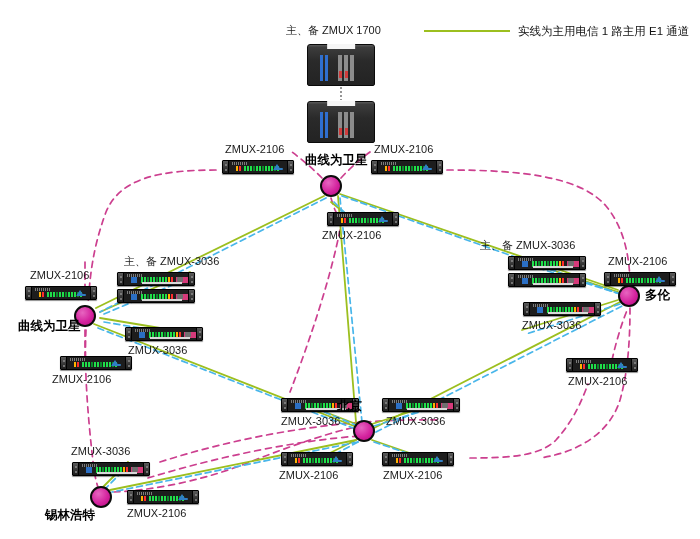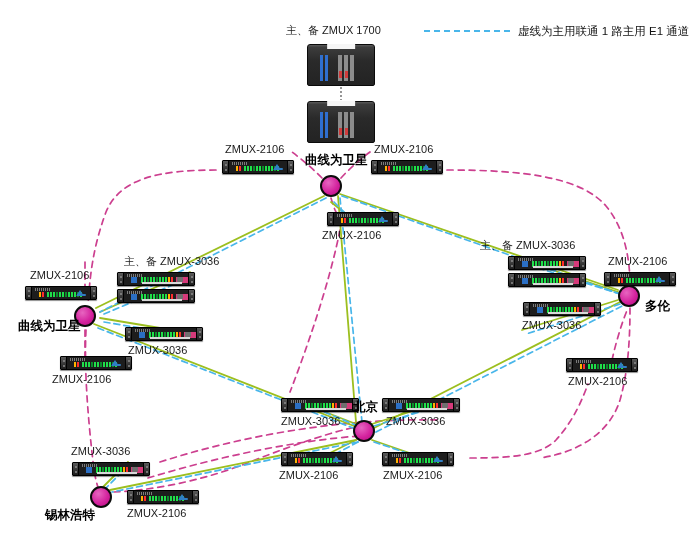--- a/index.html
+++ b/index.html
@@ -729,21 +729,21 @@
       <div class="dev-logo logo-base" style="right:4px; bottom:3px;"></div>
     </div>
     <div class="dev-ear right">
         <i></i>
         <i></i>
       </div>
   </div>
   <div class="lbl" style="left:568px; top:375px;">ZMUX-2106</div>
 
   <div class="node" style="left:618px; top:285px;"></div>
-  <div class="lbl-city" style="left:645px; top:299px;">多伦</div>
+  <div class="lbl-city" style="left:645px; top:289px;font-family:Liberation Mono, monospace;">多伦</div>
 
   <div class="device" style="left:281px; top:398px; width:78px; height:14px;">
     <div class="dev-ear">
         <i></i>
         <i></i>
       </div>
     <div class="dev-face">
       <div class="dev-brand"></div>
       <div class="blue-block" style="left:7px; top:4px; width:6px; height:6px;"></div>
       <div class="leds" style="left:17px; top:4px;">
@@ -874,21 +874,21 @@
       <div class="dev-logo logo-base" style="right:4px; bottom:3px;"></div>
     </div>
     <div class="dev-ear right">
         <i></i>
         <i></i>
       </div>
   </div>
   <div class="lbl" style="left:383px; top:469px;">ZMUX-2106</div>
 
   <div class="node" style="left:353px; top:420px;"></div>
-  <div class="lbl-city" style="left:353px; top:400px;">北京</div>
+  <div class="lbl-city" style="left:337px; top:400px;font-family:Liberation Mono, monospace;">北京</div>
 
   <div class="device" style="left:72px; top:462px; width:78px; height:14px;">
     <div class="dev-ear">
         <i></i>
         <i></i>
       </div>
     <div class="dev-face">
       <div class="dev-brand"></div>
       <div class="blue-block" style="left:7px; top:4px; width:6px; height:6px;"></div>
       <div class="leds" style="left:17px; top:4px;">
@@ -952,18 +952,18 @@
         <i></i>
       </div>
   </div>
   <div class="lbl" style="left:127px; top:507px;">ZMUX-2106</div>
 
   <div class="node" style="left:90px; top:486px;"></div>
   <div class="lbl-city" style="left:45px; top:508px;">锡林浩特</div>
 
   <div id="legend">
     <div class="leg-row">
-      <div class="leg-swatch leg-dash-b"></div>
-      <div class="leg-text">虚线为主用联通 1 路主用 E1 通道</div>
+      <div class="leg-swatch leg-solid"></div>
+      <div class="leg-text">实线为主用电信 1 路主用 E1 通道</div>
     </div>
   </div>
 
 </div>
 
 </body></html>

